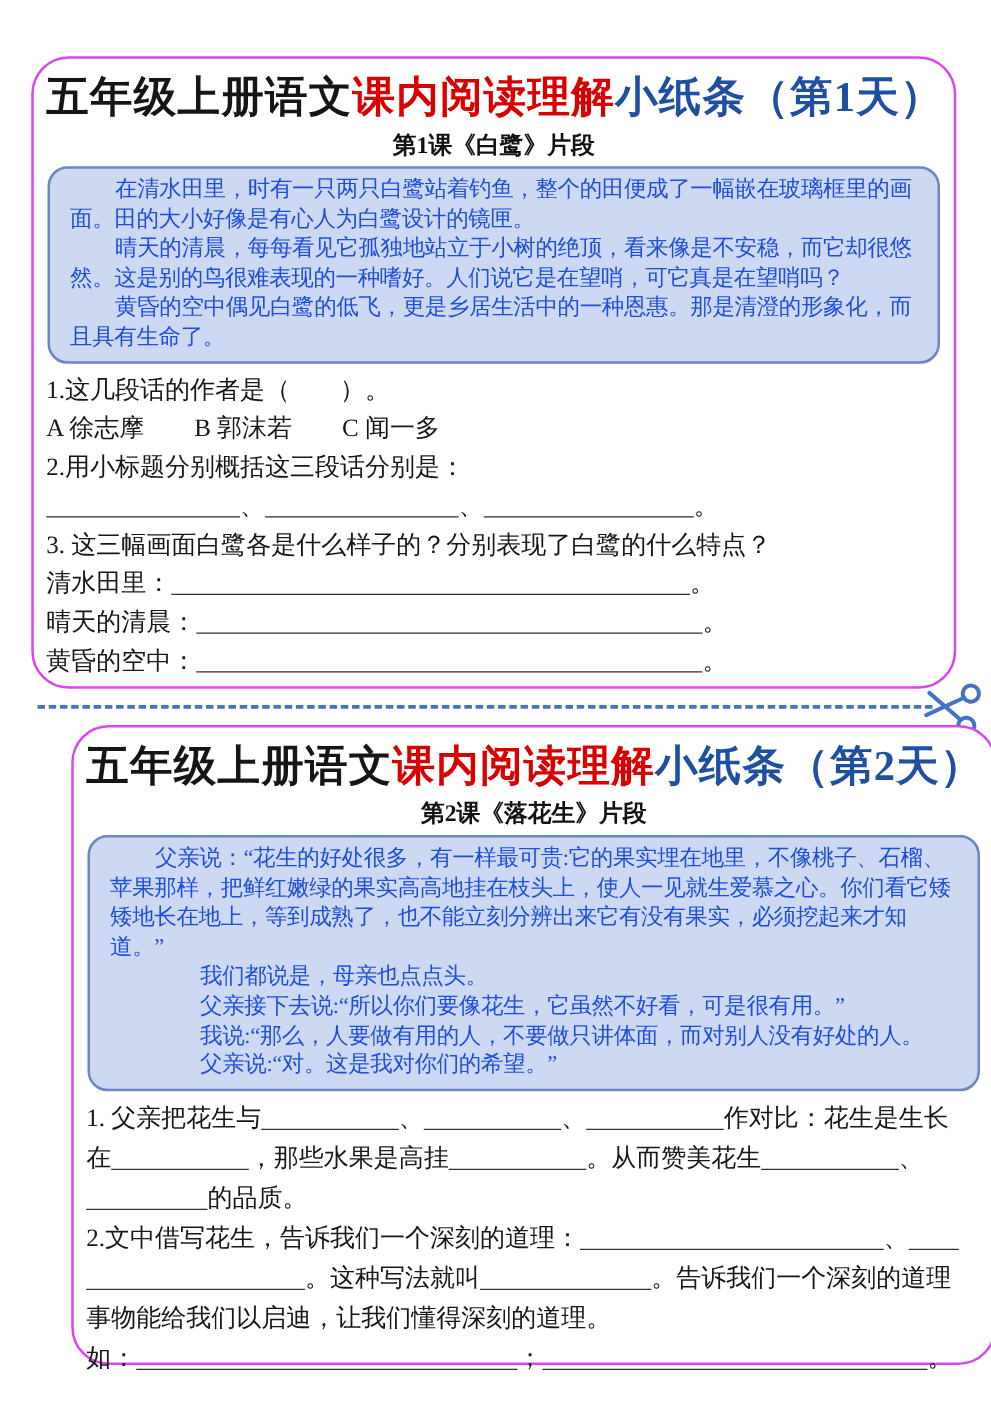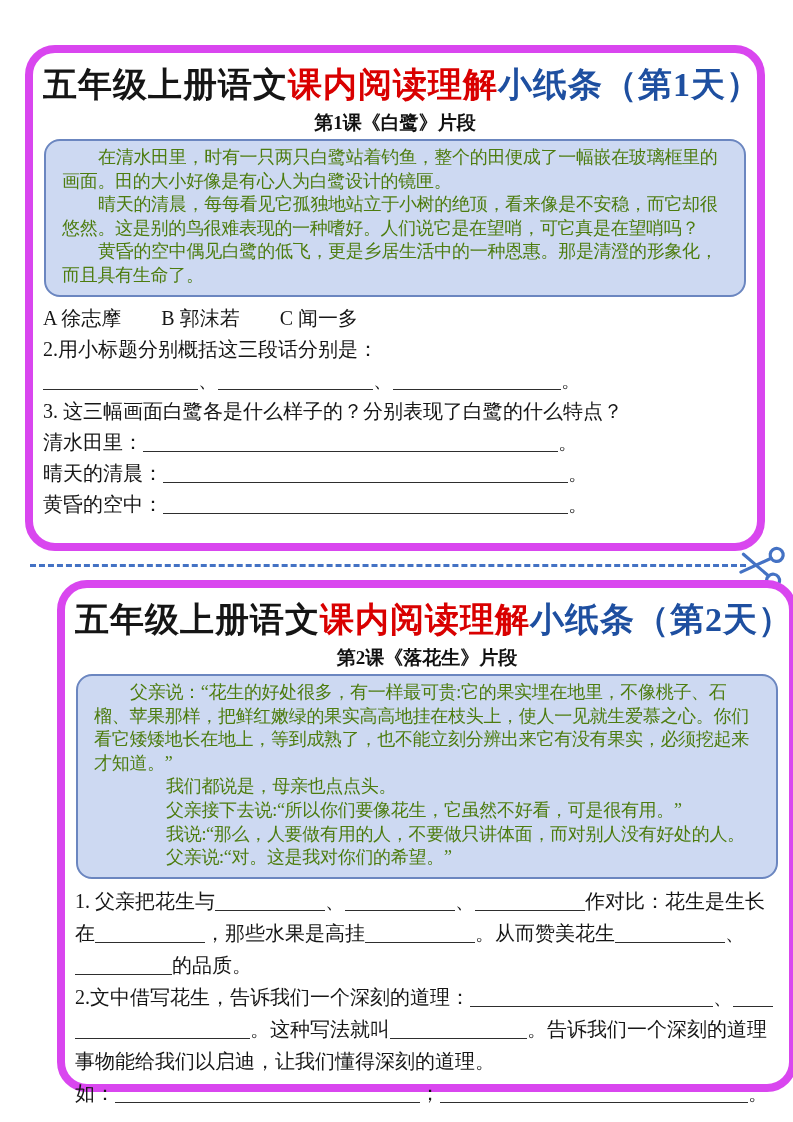--- a/index.html
+++ b/index.html
@@ -1,30 +1,30 @@
 <!DOCTYPE html>
 <html><head>
 <meta charset="utf-8">
 <style>
   html,body{margin:0;padding:0;background:#ffffff;}
   .page{position:relative;width:793px;height:1122px;background:#ffffff;overflow:hidden;
         font-family:"Liberation Serif","DejaVu Serif",serif;color:#1c1c24;}
   .card{position:absolute;left:25px;width:740px;box-sizing:border-box;
-        border:8px solid #d946ef;border-radius:30px;background:#ffffff;padding:0 10px;}
+        border:2px solid #d946ef;border-radius:30px;background:#ffffff;padding:0 10px;}
   .card1{top:45px;height:506px;}
   .card2{top:580px;height:512px;margin-left:32px;}
   .title{margin-top:9px;text-align:center;font-size:34px;line-height:46px;
          font-weight:bold;letter-spacing:1px;white-space:nowrap;}
   .t-black{color:#151515;}
   .t-red{color:#D90000;}
   .t-blue{color:#1E4FA0;}
   .subtitle{text-align:center;font-size:19px;line-height:30px;font-weight:bold;color:#111;}
   .passage{background:#CDD9F2;border:2px solid #6B86C0;border-radius:16px;
            margin:1px 1px 0 1px;padding:5px 16px 7px 16px;font-size:18px;
-           letter-spacing:-0.3px;line-height:23.6px;color:#4d7c0f;}
+           letter-spacing:-0.3px;line-height:23.6px;color:#1d4ed8;}
   .passage p{margin:0;}
   .indent2{text-indent:2em;}
   .indent4{text-indent:4em;}
   .questions{margin-top:6px;font-size:20px;color:#161616;}
   .card1 .q-line{height:31px;line-height:31px;white-space:nowrap;}
   .card2 .q-line{height:32px;line-height:32px;white-space:nowrap;}
   .blank{display:inline-block;border-bottom:1.6px solid #2e2e2e;height:14px;vertical-align:-3px;}
   .cutline{position:absolute;left:0;top:551px;width:793px;height:29px;}
   .dashes{position:absolute;left:30px;top:13px;width:716px;border-top:3.5px dashed #4472C4;}
   .scissors{position:absolute;left:735px;top:-9px;transform:rotate(8deg);}
@@ -38,20 +38,21 @@
     <div class="title">
       <span class="t-black">五年级上册语文</span><span class="t-red">课内阅读理解</span><span class="t-blue">小纸条（第1天）</span>
     </div>
     <div class="subtitle">第1课《白鹭》片段</div>
     <div class="passage">
       <p class="indent2">在清水田里，时有一只两只白鹭站着钓鱼，整个的田便成了一幅嵌在玻璃框里的画面。田的大小好像是有心人为白鹭设计的镜匣。</p>
       <p class="indent2">晴天的清晨，每每看见它孤独地站立于小树的绝顶，看来像是不安稳，而它却很悠然。这是别的鸟很难表现的一种嗜好。人们说它是在望哨，可它真是在望哨吗？</p>
       <p class="indent2">黄昏的空中偶见白鹭的低飞，更是乡居生活中的一种恩惠。那是清澄的形象化，而且具有生命了。</p>
     </div>
     <div class="questions">
+      <div class="q-line"><span>1.这几段话的作者是（　　）。</span></div>
       <div class="q-line"><span>A 徐志摩　　B 郭沫若　　C 闻一多</span></div>
       <div class="q-line"><span>2.用小标题分别概括这三段话分别是：</span></div>
       <div class="q-line"><span class="blank" style="width: 155px;"></span><span>、</span><span class="blank" style="width: 155px;"></span><span>、</span><span class="blank" style="width: 168px;"></span><span>。</span></div>
       <div class="q-line"><span>3. 这三幅画面白鹭各是什么样子的？分别表现了白鹭的什么特点？</span></div>
       <div class="q-line"><span>清水田里：</span><span class="blank" style="width: 415px;"></span><span>。</span></div>
       <div class="q-line"><span>晴天的清晨：</span><span class="blank" style="width: 405px;"></span><span>。</span></div>
       <div class="q-line"><span>黄昏的空中：</span><span class="blank" style="width: 405px;"></span><span>。</span></div>
     </div>
   </section>
 

